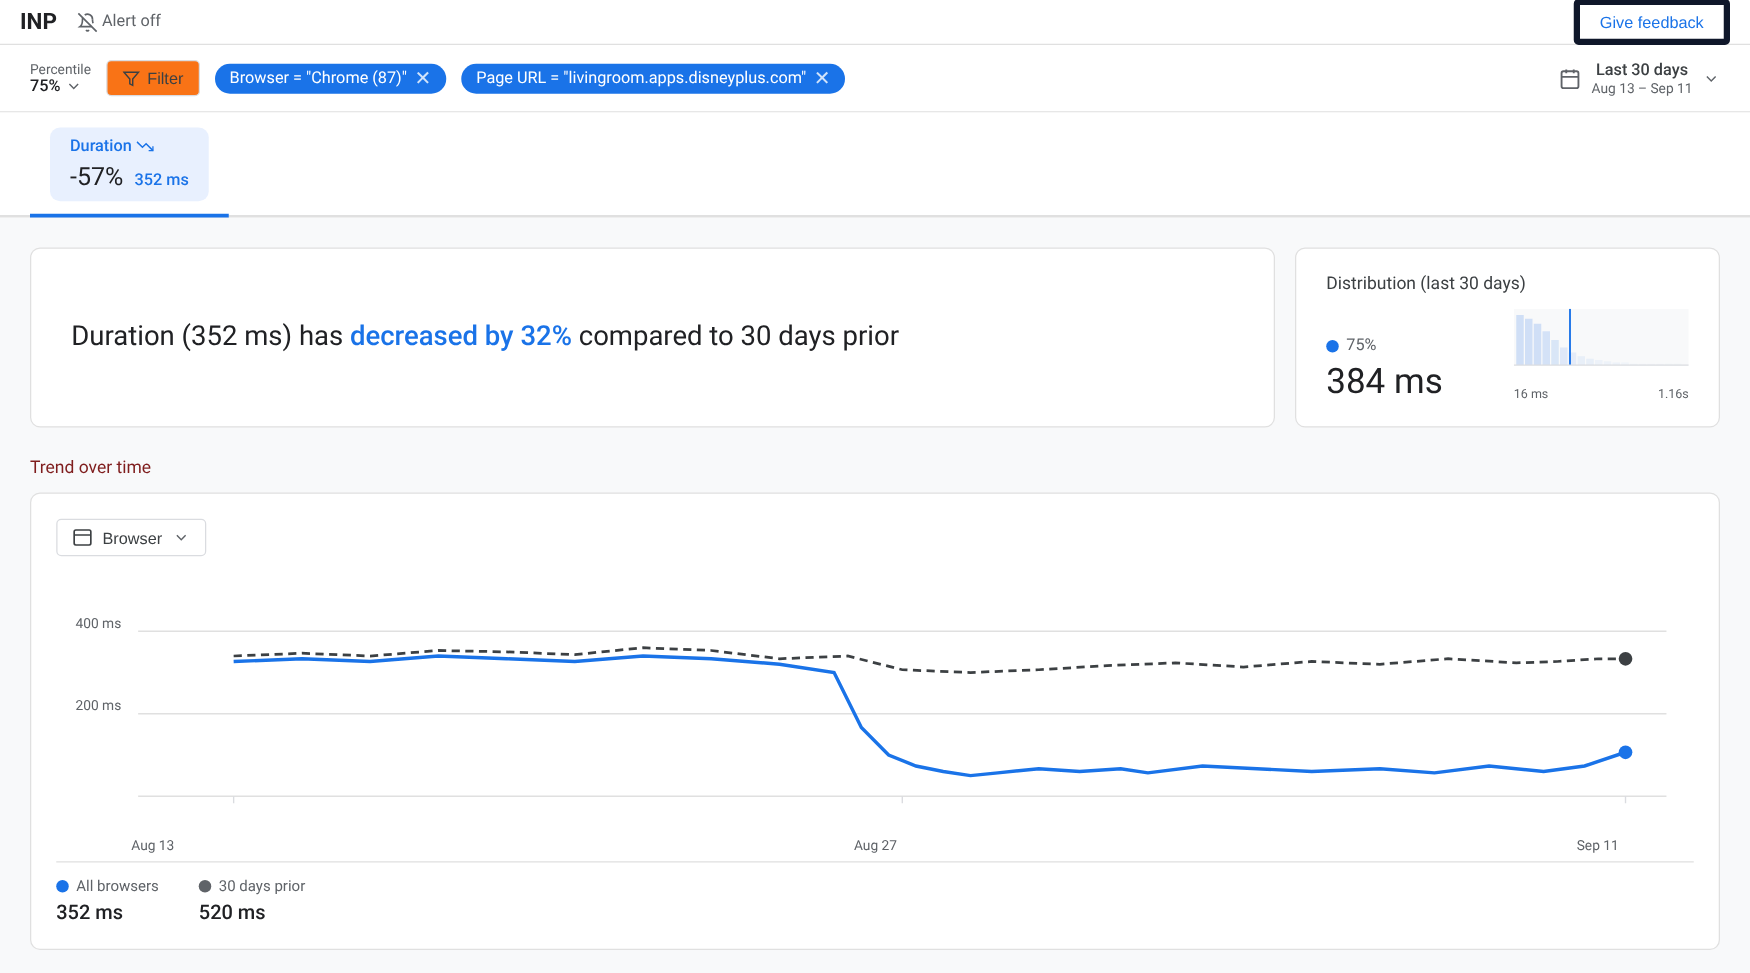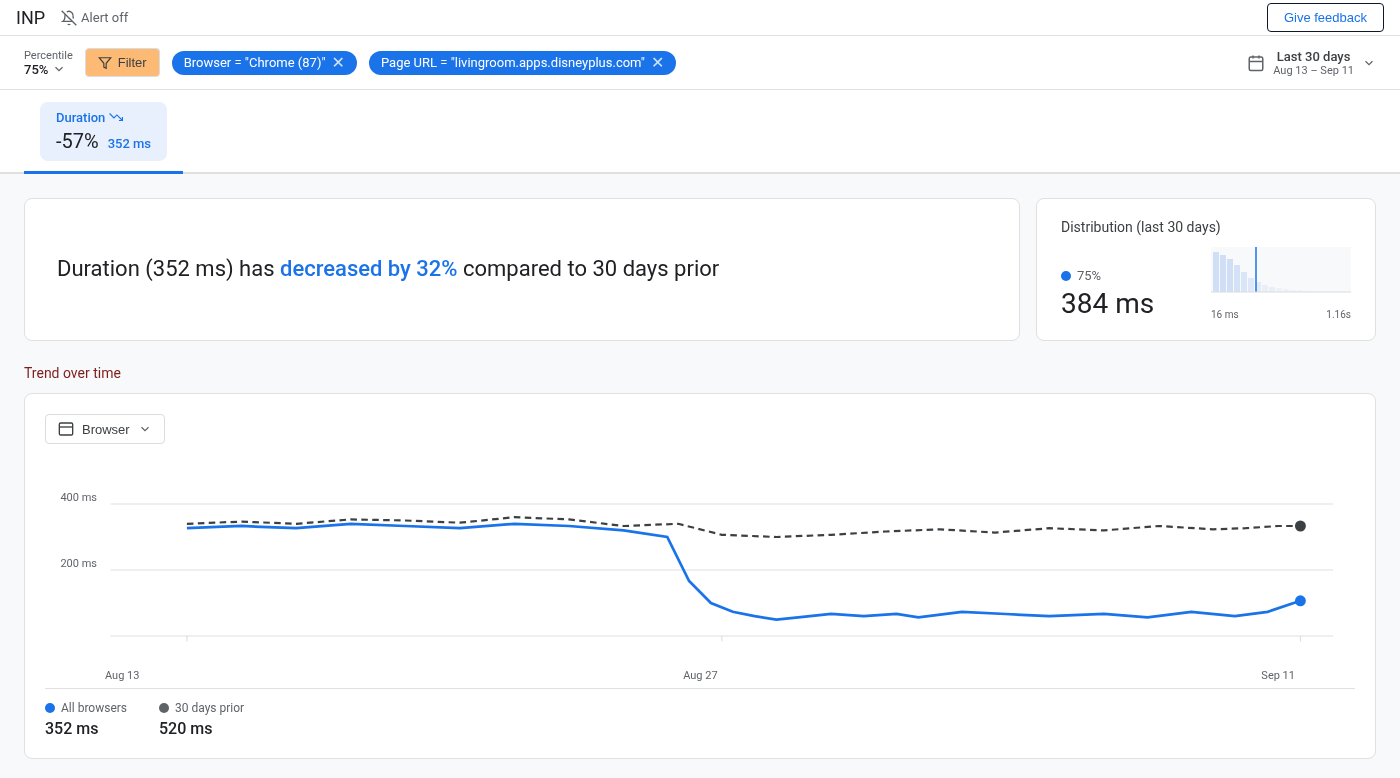--- a/index.html
+++ b/index.html
@@ -19,37 +19,37 @@
       padding: 0 16px;
       height: 36px;
     }
     .top-bar-left {
       display: flex;
       align-items: center;
       gap: 12px;
     }
     .inp-badge {
       font-size: 18px;
-      font-weight: 400;
+      font-weight: 700;
       color: #202124;
       margin-right: 4px;
     }
     .alert-off {
       display: flex;
       align-items: center;
       gap: 4px;
       font-size: 13px;
       color: #5f6368;
     }
     .top-bar-right {
       margin-left: auto;
     }
     .give-feedback-btn {
       background: #fff;
-      border: 1px solid #0f172a;
+      border: 5px solid #0f172a;
       color: #1a73e8;
       padding: 6px 16px;
       border-radius: 4px;
       font-size: 13px;
       cursor: pointer;
       font-weight: 500;
     }
 
     
     .filter-bar {
@@ -80,21 +80,21 @@
     .filter-btn {
       display: flex;
       align-items: center;
       gap: 6px;
       border: 1px solid #dadce0;
       border-radius: 4px;
       padding: 6px 12px;
       cursor: pointer;
       font-size: 13px;
       color: #3c4043;
-      background: #fdba74;
+      background: #f97316;
     }
     .filter-chip {
       display: flex;
       align-items: center;
       gap: 6px;
       background: #1a73e8;
       color: #fff;
       border-radius: 16px;
       padding: 4px 12px;
       font-size: 13px;

